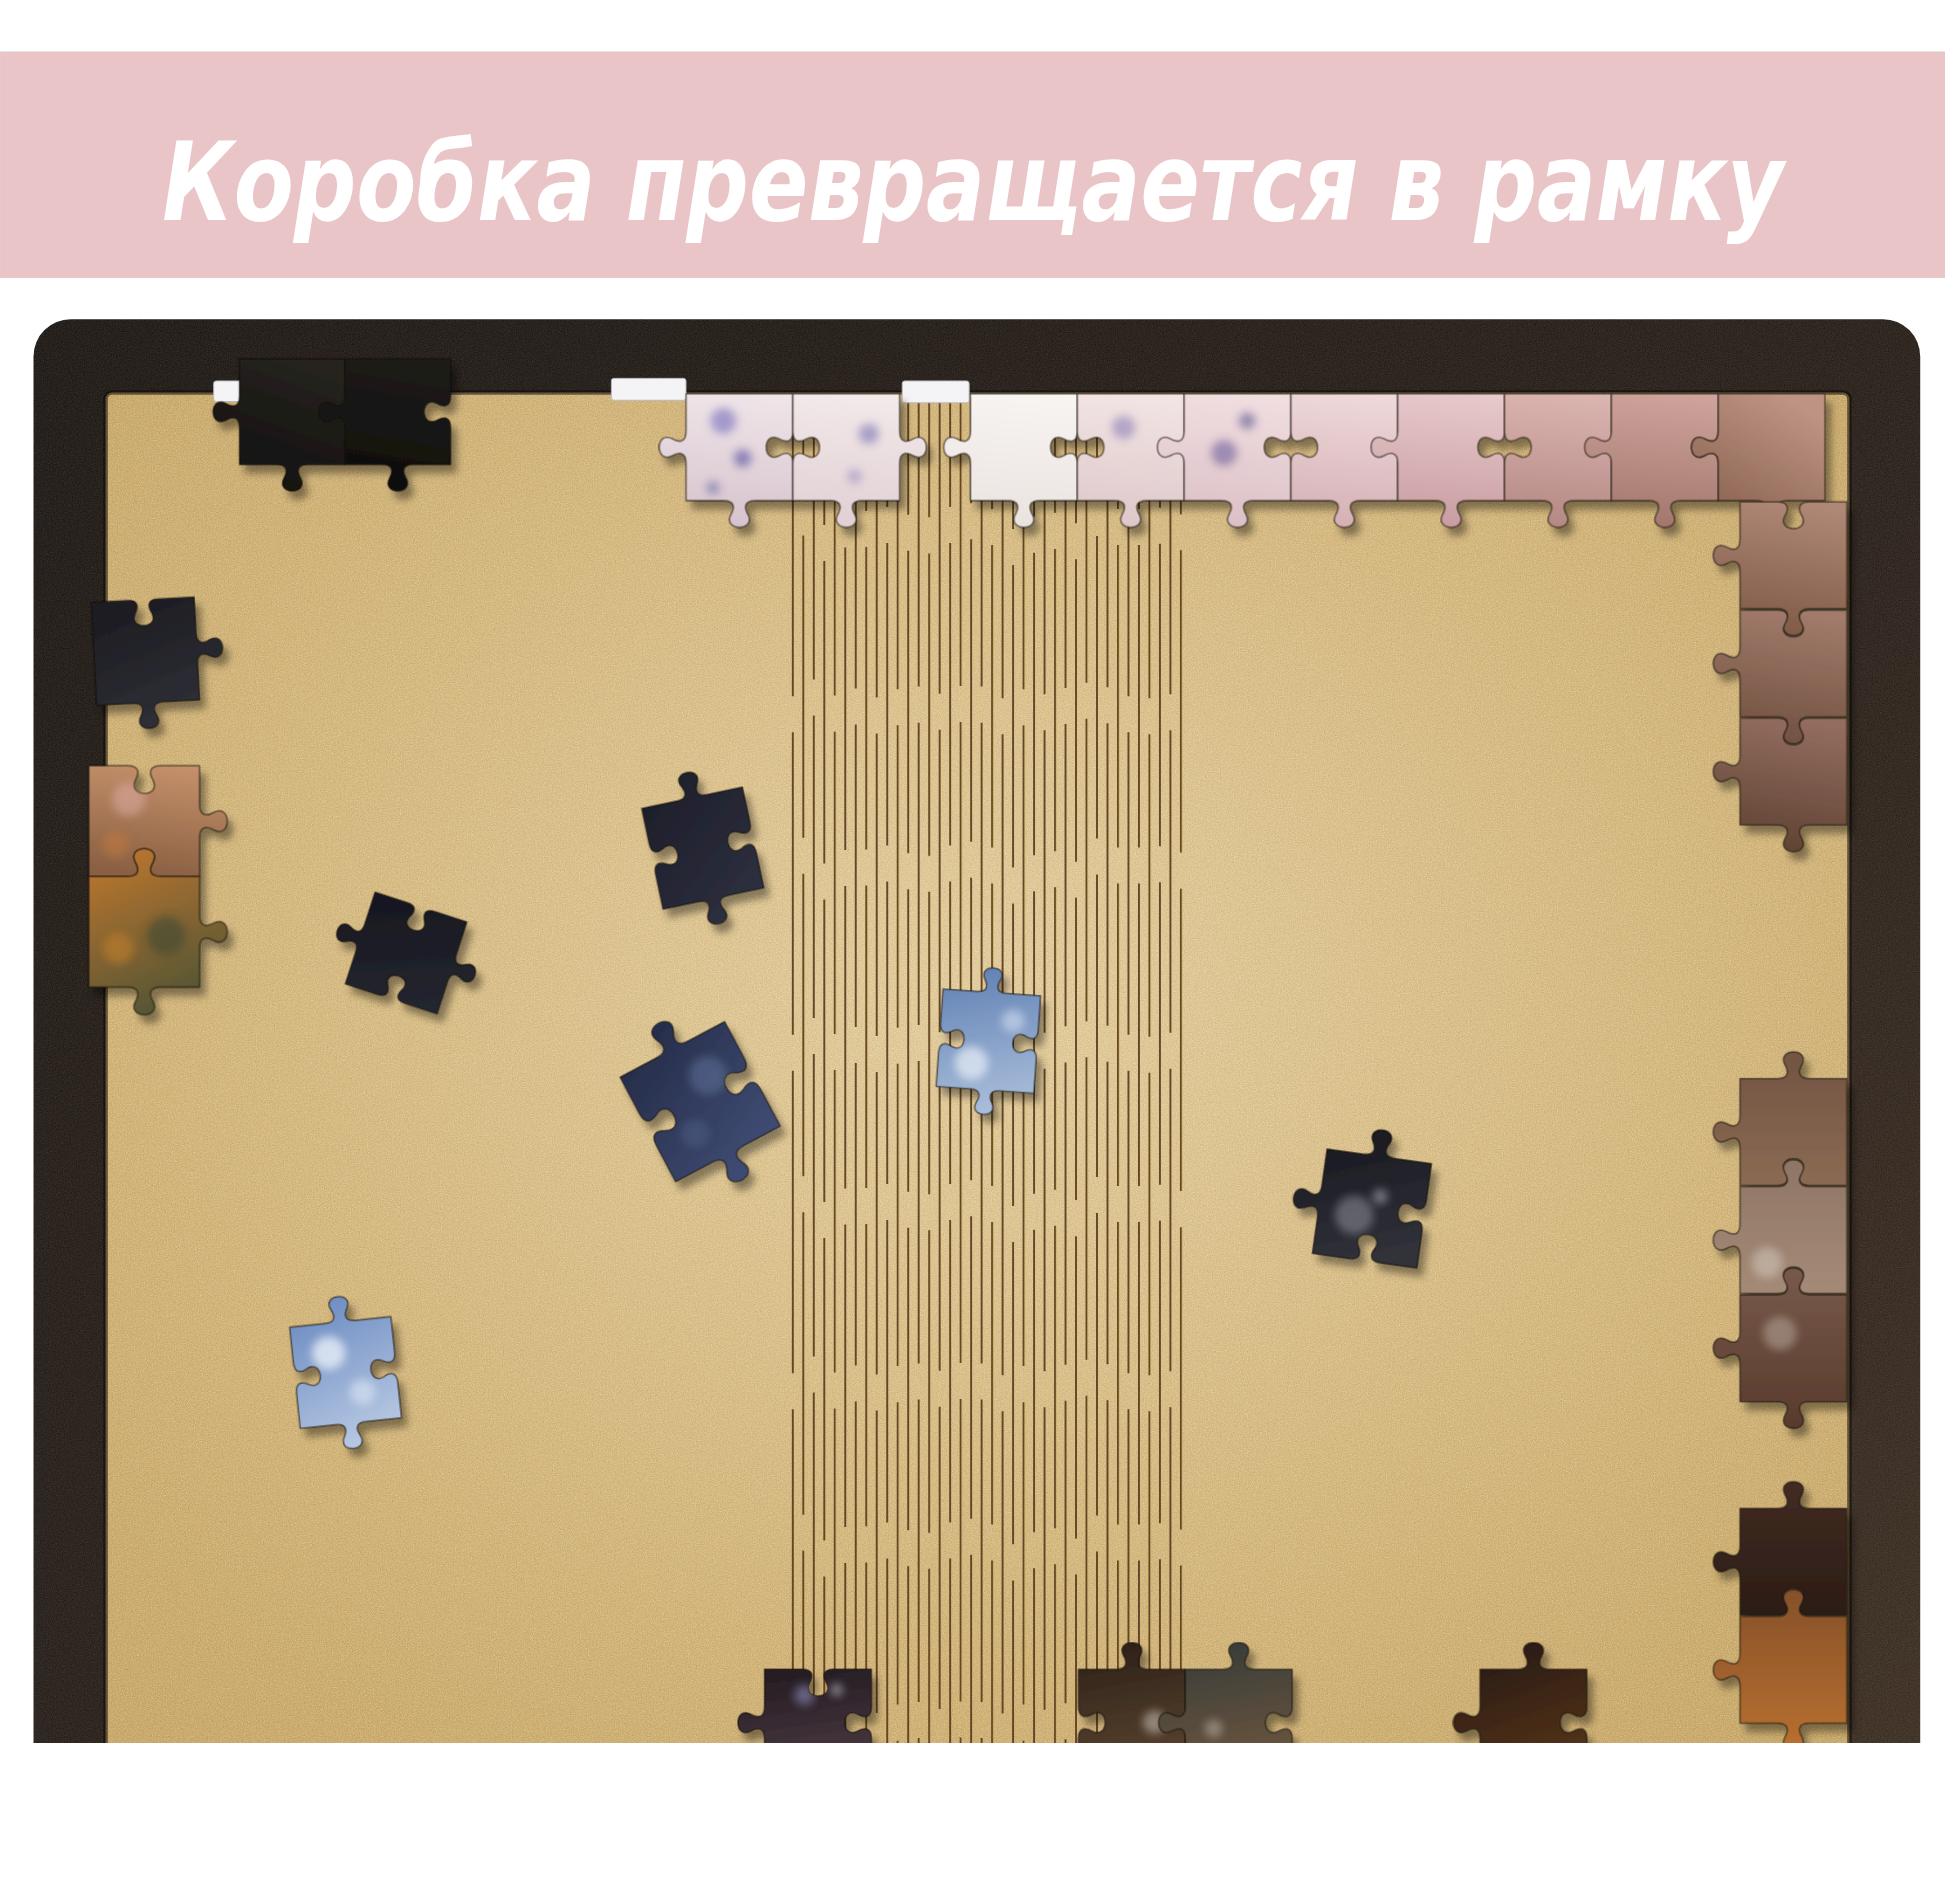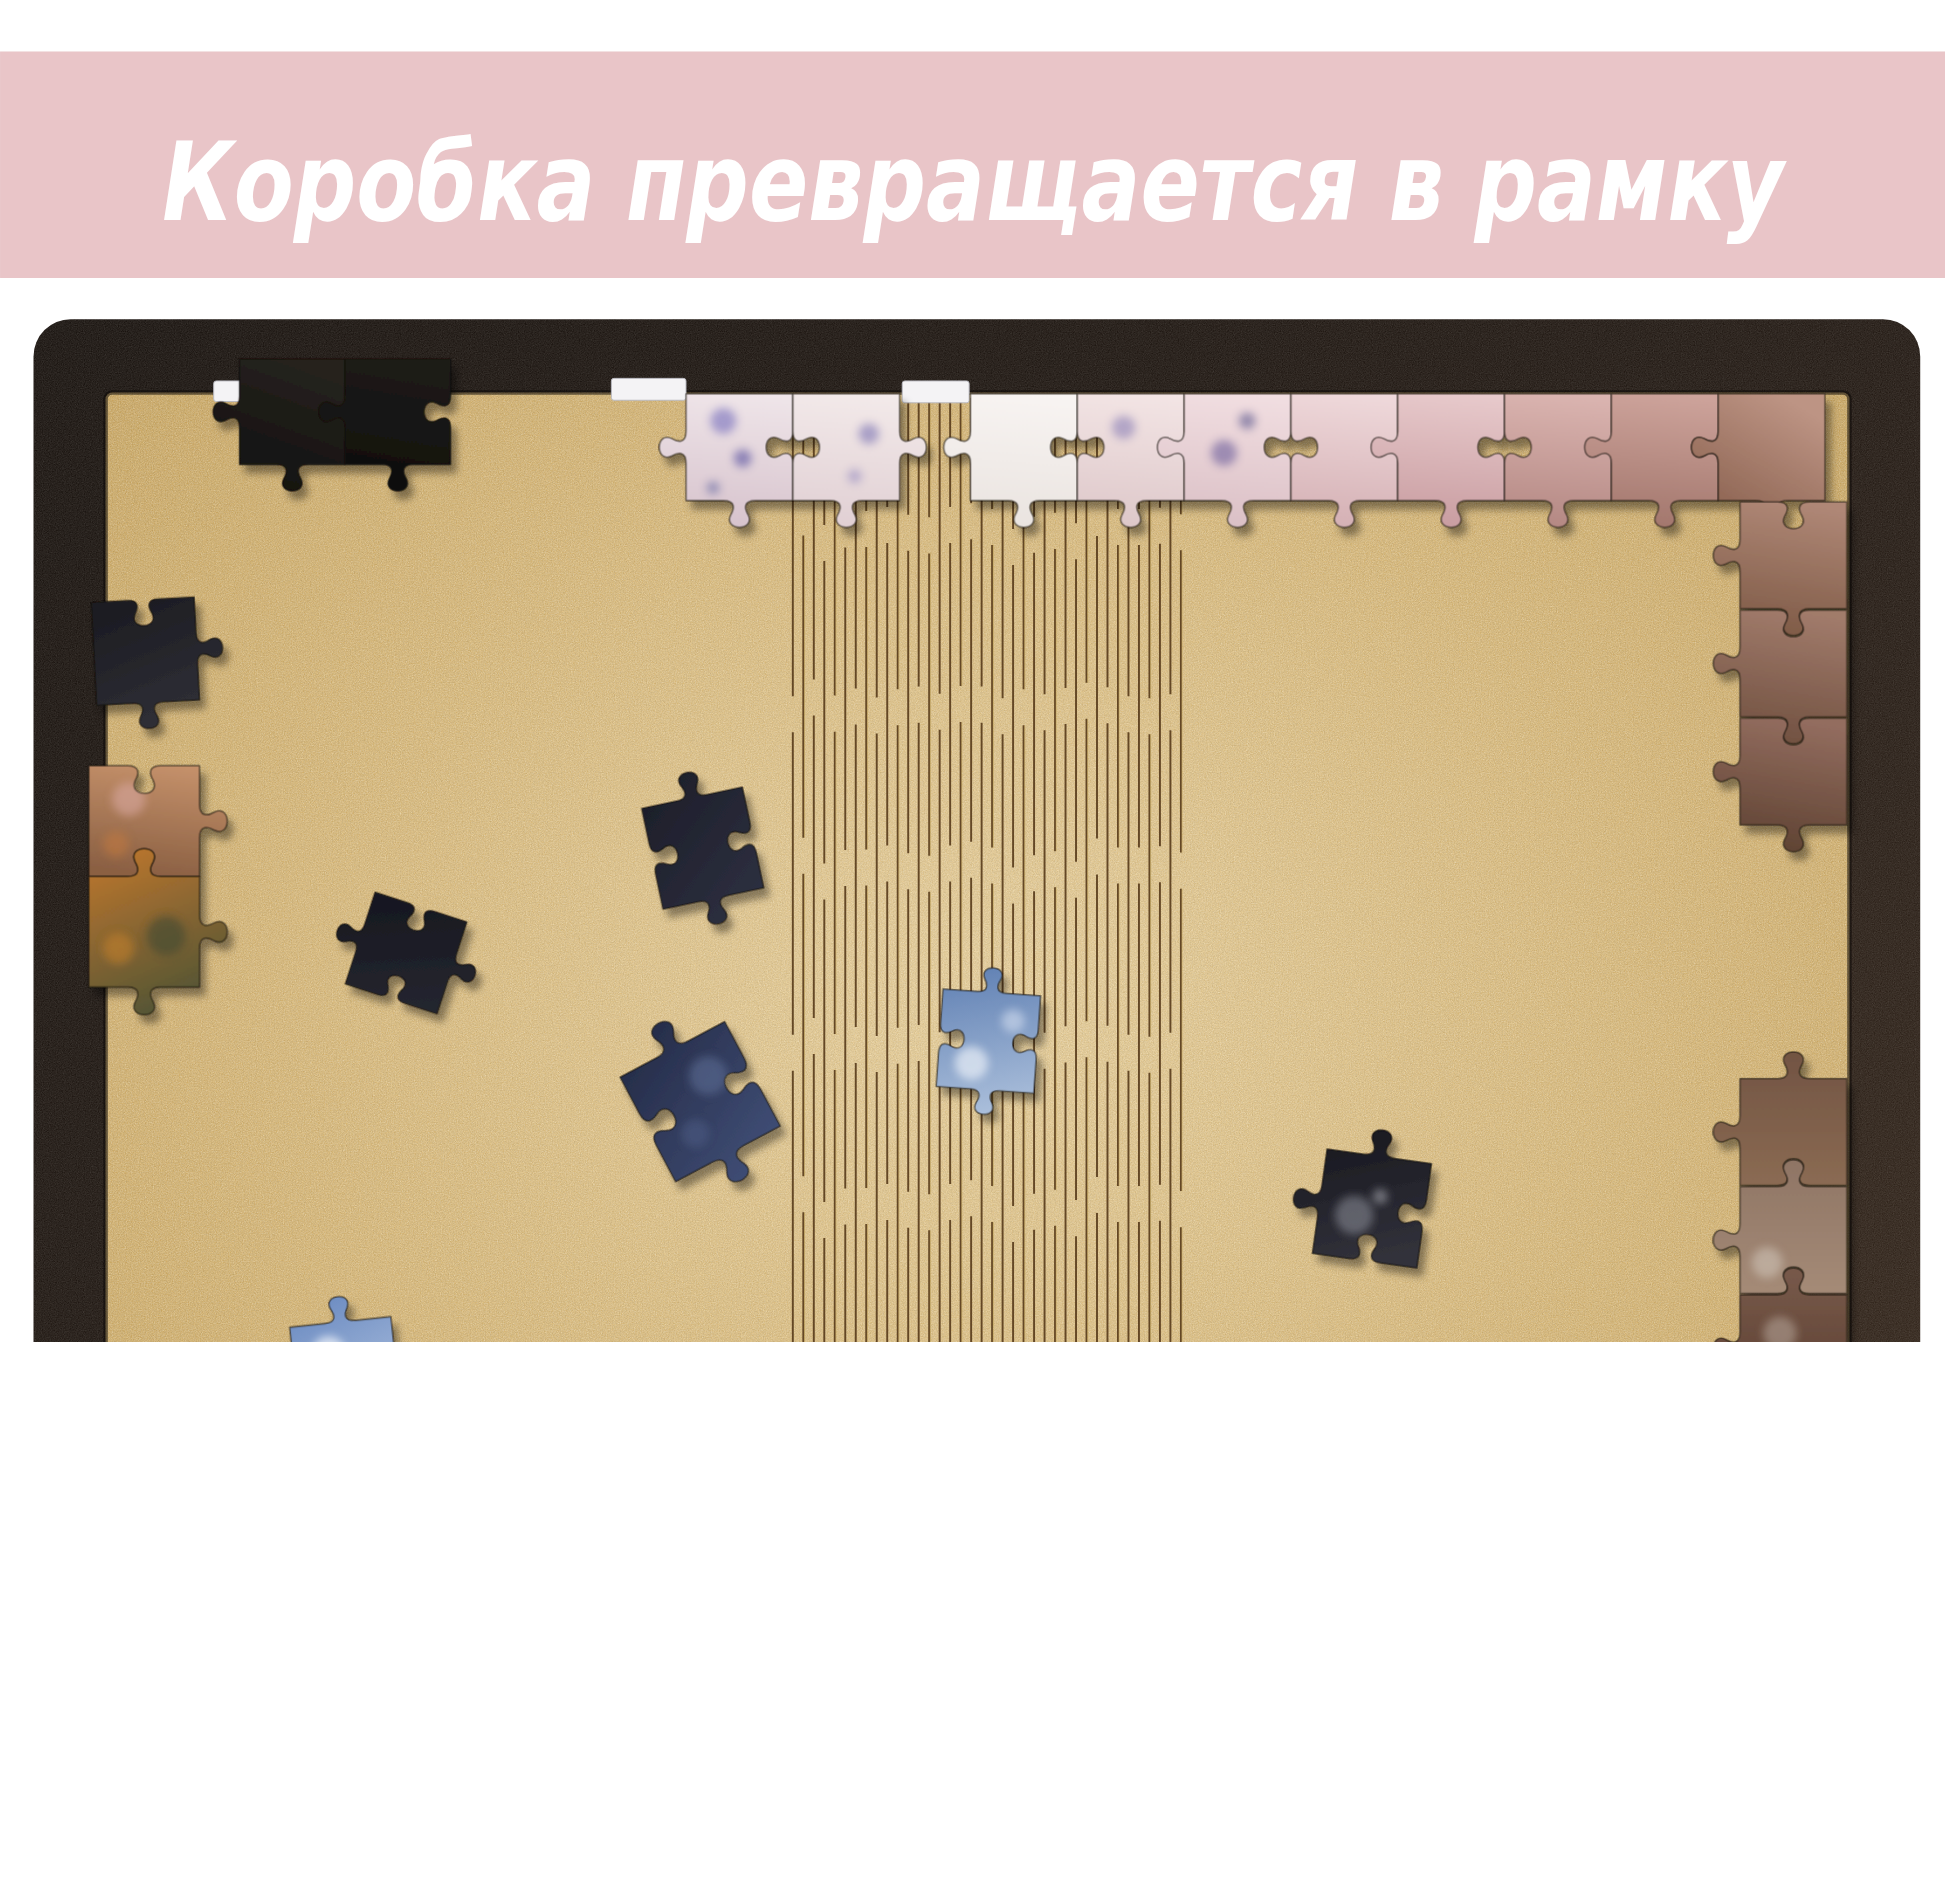--- a/index.html
+++ b/index.html
@@ -1,16 +1,16 @@
 <!DOCTYPE html>
 <html style="font-size:10.3px"><head>
 <meta charset="utf-8">
 <style>
   html,body{margin:0;padding:0;background:#ffffff;}
-  .stage{position:relative;width:1946px;height:1342px;overflow:hidden;
+  .stage{position:relative;width:1946px;height:1743px;overflow:hidden;
          font-family:"DejaVu Sans","Liberation Sans",sans-serif;text-align:right;}
   svg{display:block;width:1946px;height:1897px;}
   .banner-text{font-family:"DejaVu Sans","Liberation Sans",sans-serif;
                font-weight:bold;font-style:italic;}
 </style>
 </head>
 <body>
 
 <div class="stage">
   <svg id="scene" viewBox="0 0 3024 2948" xmlns="http://www.w3.org/2000/svg">

